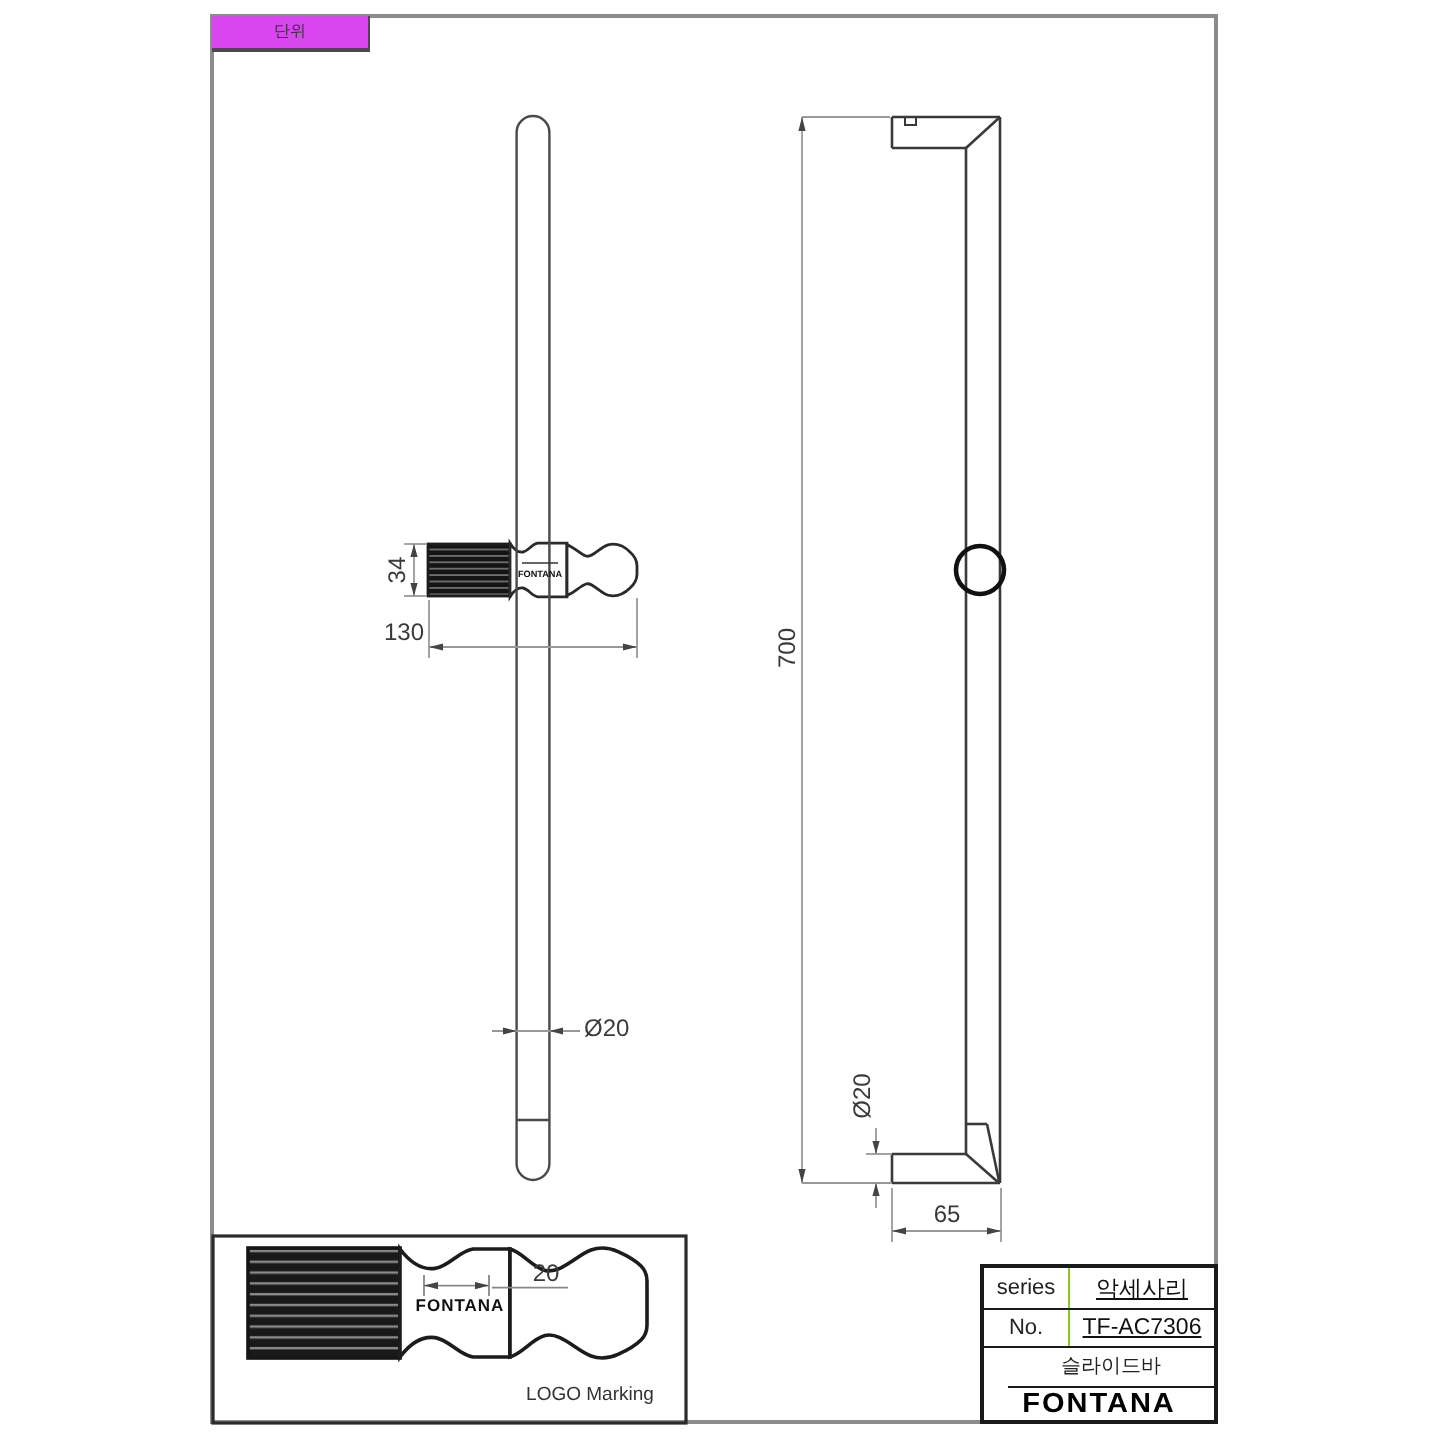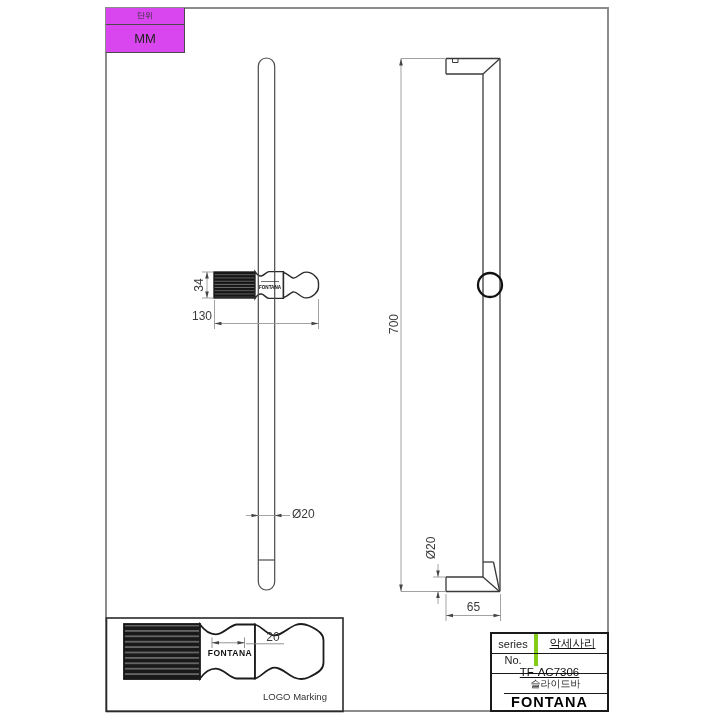--- a/index.html
+++ b/index.html
@@ -11,41 +11,40 @@
   
   #unitbox{left:106px;top:8px;width:78px;border-right:1px solid #4a4a4a;border-bottom:1px solid #4a4a4a;background:#d946ef;}
   #unitbox .u-label{height:16px;line-height:16px;text-align:center;font-size:8px;color:#333;
                     border-bottom:1px solid #4a4a4a;}
   #unitbox .u-value{height:27px;line-height:27px;text-align:center;font-size:13px;color:#222;}
   
   #infotable{left:490px;top:632px;width:119px;height:80px;border:2px solid #1a1a1a;
              box-sizing:border-box;background:#fff;display:flex;flex-direction:column;}
   .t-row{display:flex;border-bottom:1px solid #1a1a1a;}
   .t-row:last-child{border-bottom:none;}
-  .t-label{width:42px;border-right:4px solid #84cc16;display:flex;align-items:center;justify-content:center;
+  .t-label{width:42px;border-right:1px solid #84cc16;display:flex;align-items:center;justify-content:center;
            font-size:11px;color:#222;}
   .t-value{flex:1;display:flex;align-items:center;justify-content:center;font-size:11.5px;color:#111;text-decoration:underline;}
   .t-span{flex:1;display:flex;align-items:center;justify-content:center;}
   #row-series{height:22px;}
-  #row-no{height:19px;flex-direction:column;}
+  #row-no{height:19px;}
   #row-product{height:21px;font-size:10px;color:#222;margin-left:12px;}
   #row-brand{flex:1;}
   #brand-text{font-size:14.5px;font-weight:800;letter-spacing:1px;color:#000;transform:scaleY(.95);}
   
   svg text{font-family:"Liberation Sans", sans-serif;}
   .dimtxt{fill:#3a3a3a;font-size:12px;}
 </style>
 </head>
 <body>
 
 <div id="frame" class="abs"></div>
 
 <div id="unitbox" class="abs">
   <div class="u-label">단위</div>
-  <div class="u-value">MM</div>
 </div>
 
 <svg class="abs" style="left:0;top:0;" width="720" height="720" viewBox="0 0 720 720">
   <defs>
     <pattern id="ribsSmall" width="4" height="3.2" patternUnits="userSpaceOnUse">
       <rect width="4" height="3.2" fill="#141414"></rect>
       <rect y="2.3" width="4" height="0.9" fill="#6f6f6f"></rect>
     </pattern>
     <pattern id="ribsBig" width="6" height="5.4" patternUnits="userSpaceOnUse">
       <rect width="6" height="5.4" fill="#191919"></rect>

